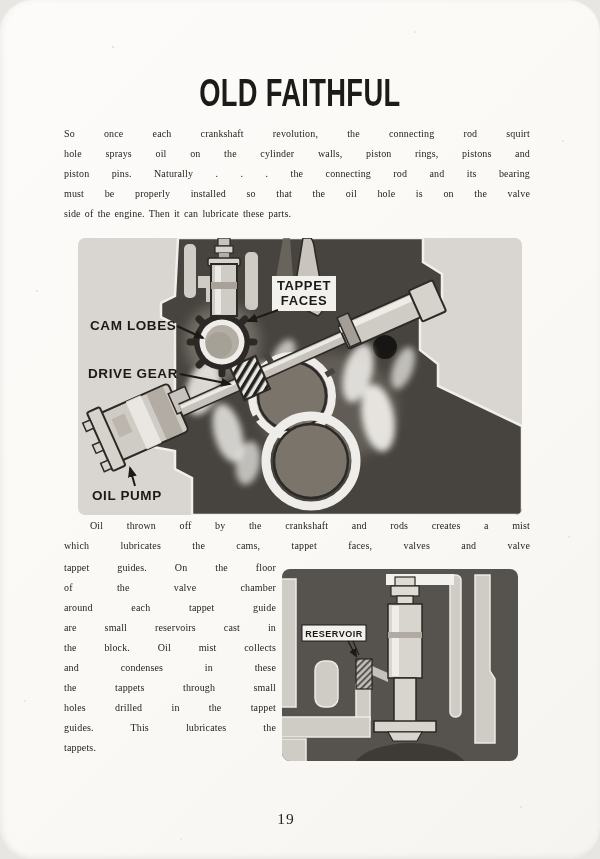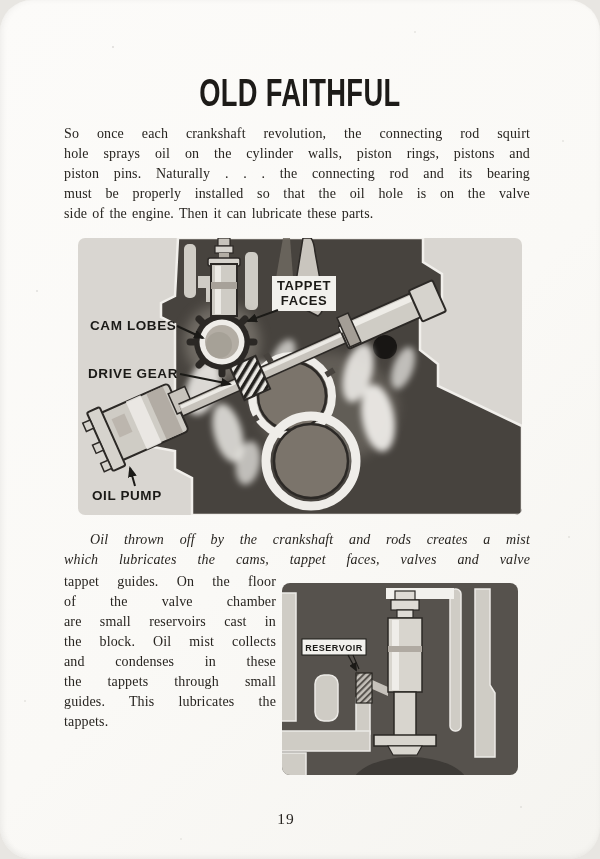--- a/index.html
+++ b/index.html
@@ -16,26 +16,26 @@
     562px 140px 0 rgba(40,35,30,.10),36px 290px 0 rgba(40,35,30,.12),
     568px 536px 0 rgba(40,35,30,.10),24px 700px 0 rgba(40,35,30,.10),
     520px 806px 0 rgba(40,35,30,.10),180px 838px 0 rgba(40,35,30,.08);}
   .title-wrap{margin:0;padding-top:73px;text-align:center;line-height:1;}
   .title-inner{
     display:inline-block;font-family:"Liberation Sans",sans-serif;font-weight:700;
     font-size:39px;line-height:1;letter-spacing:0.5px;transform:scaleX(.70);
     transform-origin:center;white-space:nowrap;color:#1d1b18;
   }
   .content{margin:0 70px 0 64px;}
-  .para{font-size:14px;line-height:20px;letter-spacing:.15px;word-spacing:1.5px;}
+  .para{font-size:10px;line-height:20px;letter-spacing:.15px;word-spacing:1.5px;}
   .jline{white-space:nowrap;text-align:justify;text-align-last:justify;overflow:hidden;}
   .lline{white-space:nowrap;text-align:left;overflow:hidden;}
   .indent{padding-left:26px;}
   .p1{margin-top:12px;}
-  .p2{margin-top:15px;font-style:italic;}
+  .p2{margin-top:1px;}
   figure{margin:0;padding:0;}
   .fig1{margin:14px 0 0 14px;width:444px;height:277px;}
   .wrapRow{display:flex;margin-top:2px;}
   .wrapCol{width:212px;flex:none;}
   .fig2{margin:11px 0 0 6px;width:236px;height:192px;flex:none;}
   .pageNum{position:absolute;left:0;right:28px;top:810px;text-align:center;
     font-size:15.5px;letter-spacing:1px;}
   
   .f1-bg{fill:var(--figure1-background,#d9d6d1);}
   .f2-bg{fill:var(--figure2-background,#56524d);}
@@ -207,24 +207,26 @@
 
     <div class="para p2">
       <div class="jline indent">Oil thrown off by the crankshaft and rods creates a mist</div>
       <div class="jline">which lubricates the cams, tappet faces, valves and valve</div>
     </div>
 
     <div class="wrapRow">
       <div class="wrapCol para">
         <div class="jline">tappet guides. On the floor</div>
         <div class="jline">of the valve chamber</div>
+        <div class="jline">around each tappet guide</div>
         <div class="jline">are small reservoirs cast in</div>
         <div class="jline">the block. Oil mist collects</div>
         <div class="jline">and condenses in these</div>
         <div class="jline">the tappets through small</div>
+        <div class="jline">holes drilled in the tappet</div>
         <div class="jline">guides. This lubricates the</div>
         <div class="lline">tappets.</div>
       </div>
 
       <figure class="fig2">
         <svg width="236" height="192" viewBox="0 0 236 192">
           <defs>
             <clipPath id="clip2">
                 <rect x="0" y="0" width="236" height="192" rx="8"></rect>
               </clipPath>

